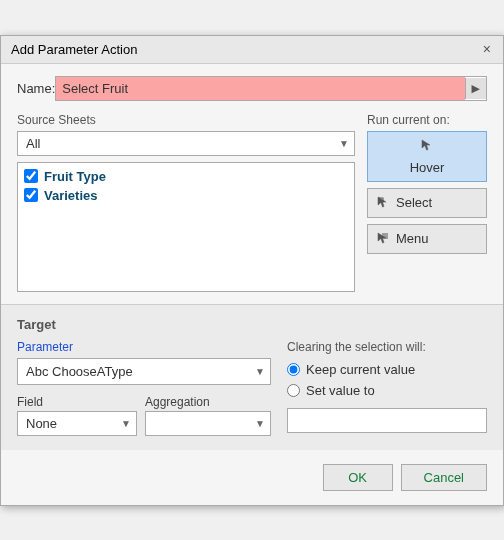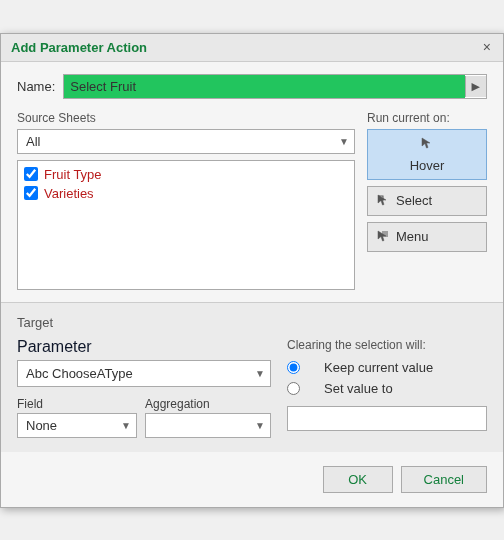--- a/index.html
+++ b/index.html
@@ -21,61 +21,61 @@
     .title-bar {
       background: #e8e8e8;
       border-bottom: 1px solid #ccc;
       display: flex;
       align-items: center;
       justify-content: space-between;
       padding: 6px 10px;
     }
     .title-bar-text {
       font-size: 13px;
-      font-weight: bold;
-      color: #15803d;
+      font-weight: normal;
+      color: #000000;
     }
     .close-btn {
       background: none;
       border: none;
       cursor: pointer;
       color: #555;
       font-size: 14px;
       padding: 0 2px;
       line-height: 1;
     }
     .dialog-body {
       padding: 12px 16px;
     }
     .name-row {
       display: flex;
       align-items: center;
       margin-bottom: 12px;
-      gap: 8px;
+      gap: 0;
     }
     .name-label {
       font-size: 13px;
       color: #333;
       white-space: nowrap;
     }
     .name-input-wrap {
       flex: 1;
       display: flex;
       align-items: center;
       border: 1px solid #aaa;
       background: white;
     }
     .name-input {
       flex: 1;
       border: none;
       outline: none;
       padding: 4px 6px;
       font-size: 13px;
       color: #333;
-      background: #22c55e;
+      background: #fca5a5;
     }
     .name-arrow-btn {
       background: #e0e0e0;
       border: none;
       border-left: 1px solid #aaa;
       padding: 4px 6px;
       cursor: pointer;
       color: #555;
       font-size: 11px;
       height: 100%;
@@ -132,21 +132,22 @@
       gap: 6px;
       margin-bottom: 4px;
     }
     .sheet-checkbox {
       width: 14px;
       height: 14px;
       cursor: pointer;
     }
     .sheet-name {
       font-size: 13px;
-      color: #b91c1c;
+      color: #0c4a6e;
+      font-weight: bold;
     }
     .run-action-section {
       width: 120px;
       display: flex;
       flex-direction: column;
     }
     .run-action-label {
       font-size: 12px;
       color: #555;
       margin-bottom: 4px;
@@ -176,35 +177,35 @@
     }
     .target-section {
       background: #ebebeb;
       border-top: 1px solid #ccc;
       padding: 12px 16px 14px;
     }
     .target-label {
       font-size: 13px;
       color: #555;
       margin-bottom: 8px;
-      font-weight: 400;
+      font-weight: 700;
     }
     .target-row {
       display: flex;
       gap: 16px;
     }
     .target-left {
       flex: 1;
     }
     .target-right {
       width: 200px;
     }
     .field-label {
-      font-size: 16px;
-      color: #0f172a;
+      font-size: 12px;
+      color: #1d4ed8;
       margin-bottom: 4px;
     }
     .param-dropdown-wrap {
       position: relative;
       margin-bottom: 10px;
     }
     .param-dropdown {
       width: 100%;
       appearance: none;
       -webkit-appearance: none;
@@ -238,21 +239,21 @@
       outline: none;
     }
     .clearing-label {
       font-size: 12px;
       color: #555;
       margin-bottom: 8px;
     }
     .radio-row {
       display: flex;
       align-items: center;
-      gap: 24px;
+      gap: 6px;
       margin-bottom: 6px;
     }
     .radio-input {
       cursor: pointer;
     }
     .radio-text {
       font-size: 13px;
       color: #333;
     }
     .set-value-input {

